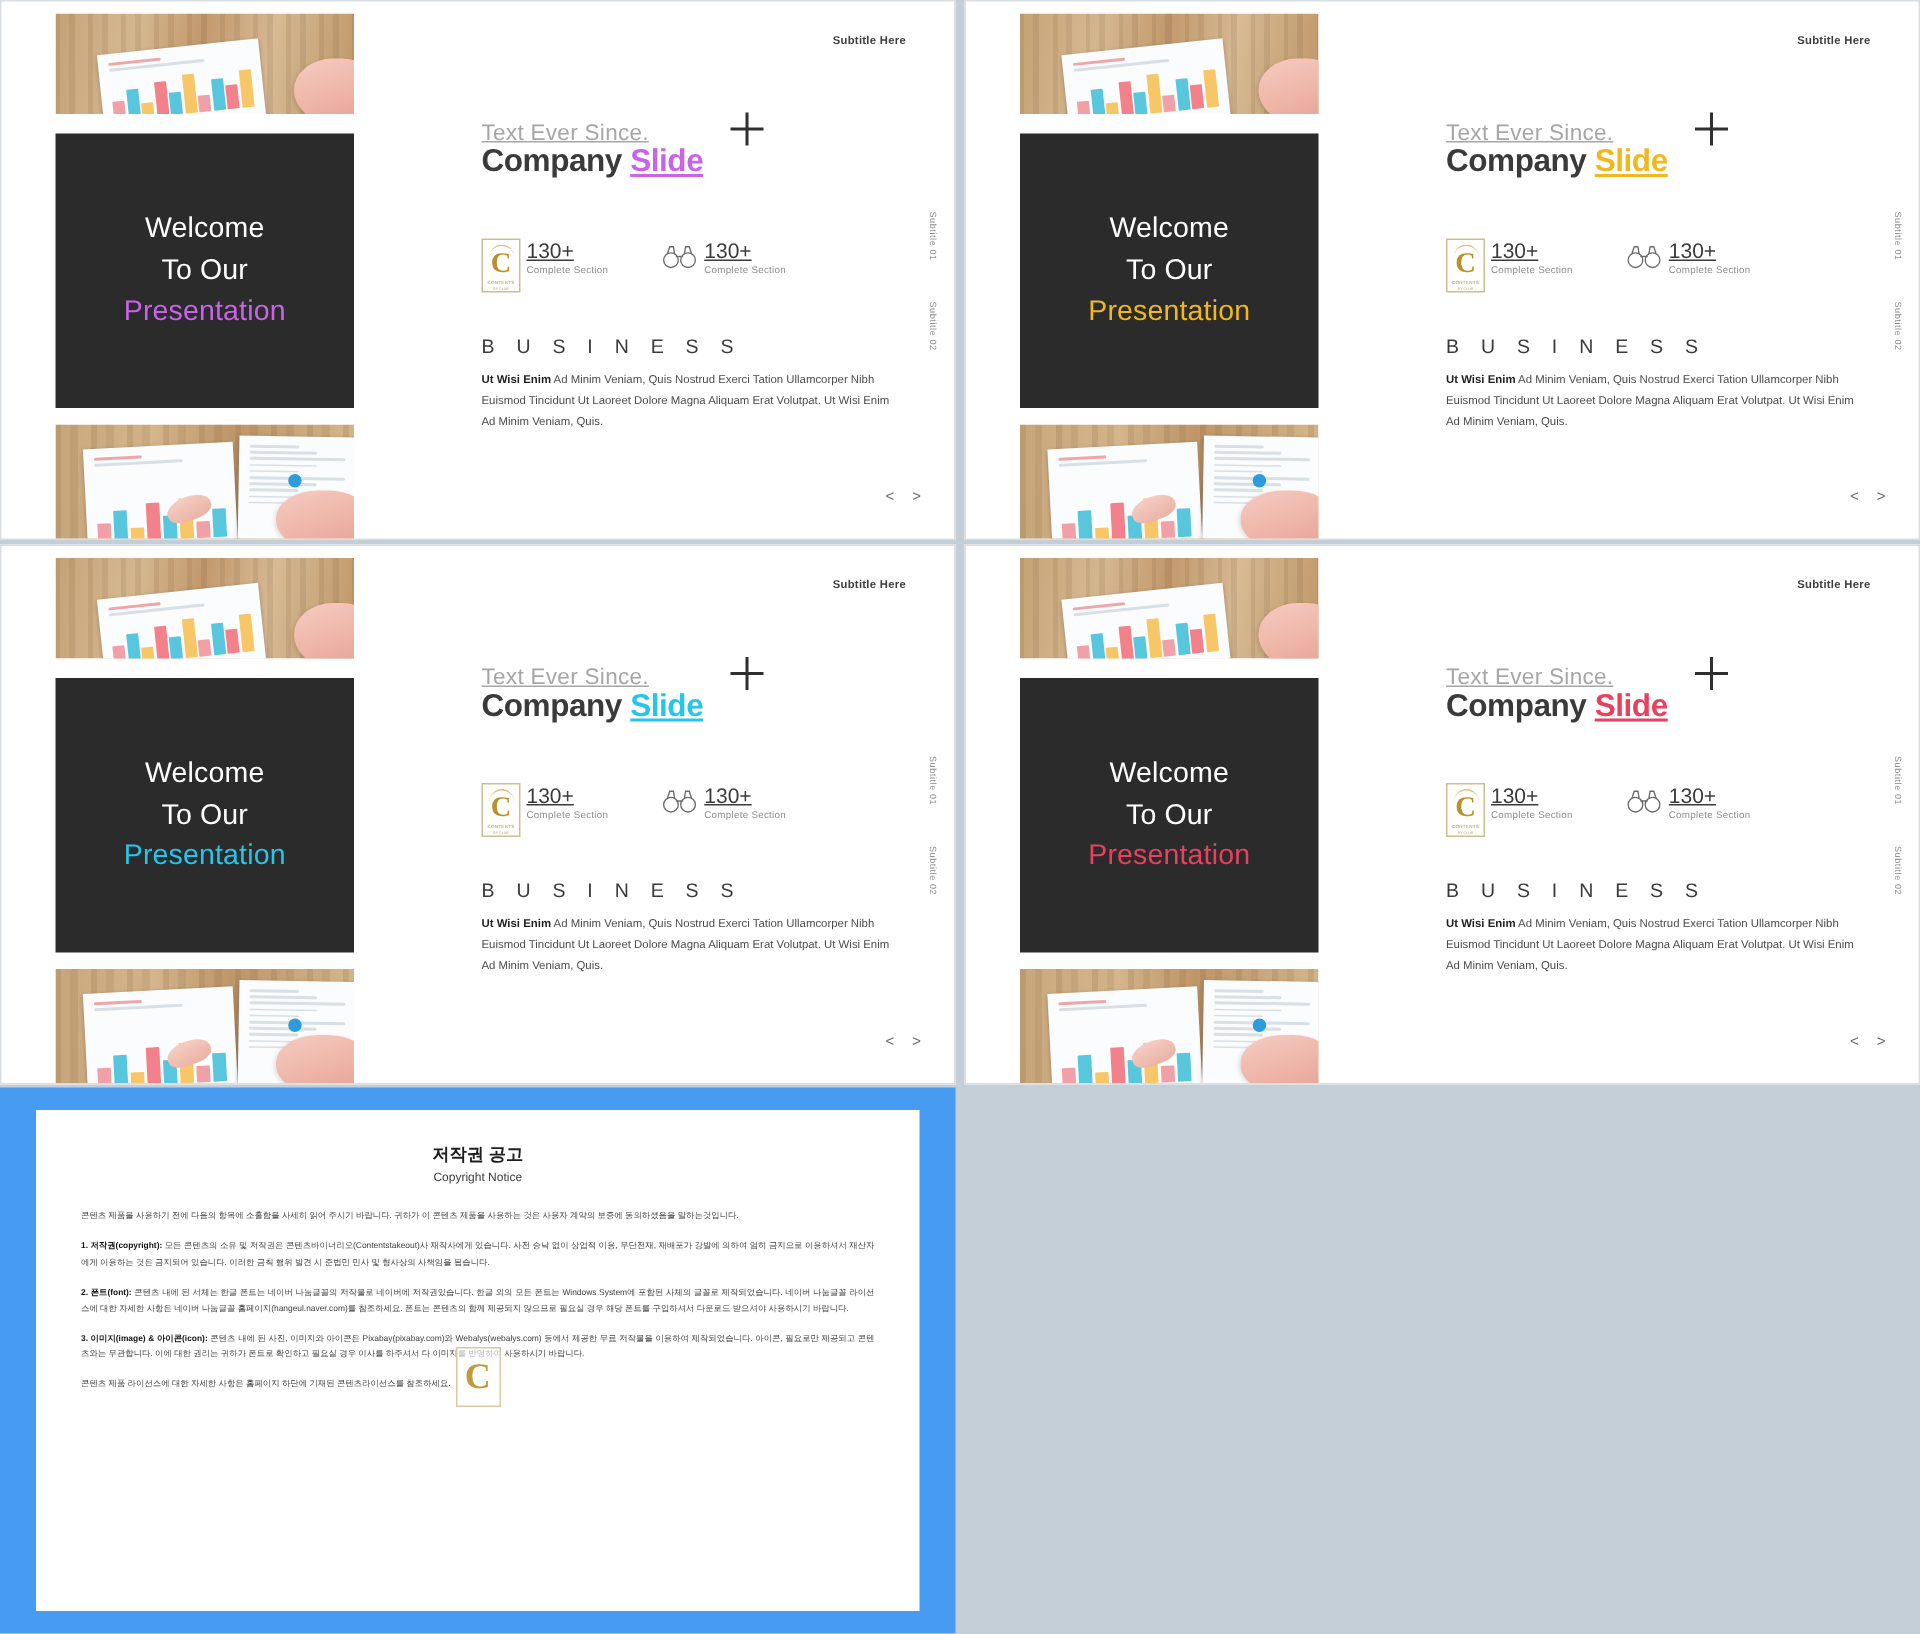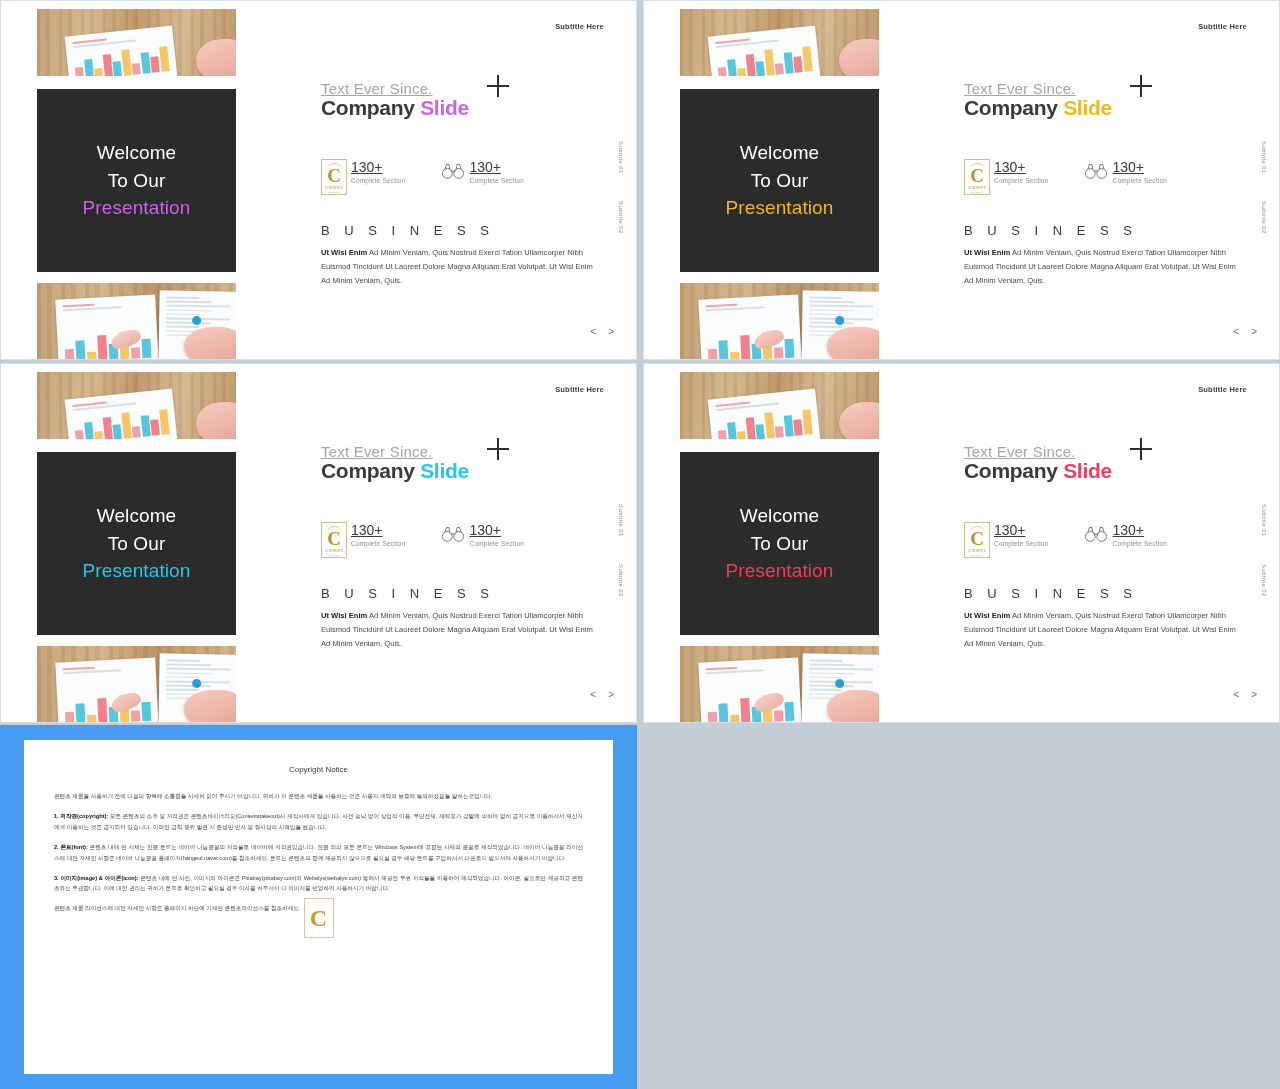--- a/index.html
+++ b/index.html
@@ -124,21 +124,21 @@
   }
   .eyebrow {
     position: absolute; left: 6px; top: 79px;
     font-size: 15px; color: #a6a6a6; letter-spacing: .2px; text-decoration: underline;
   }
   .headline {
     position: absolute; left: 6px; top: 95px;
     font-size: 21px; font-weight: 700; color: #3a3a3a;
     letter-spacing: -.3px;
   }
-  .headline .accent { font-weight: 700; }
+  .headline .accent { font-weight: 700; text-decoration: underline; }
   .plus {
     position: absolute; left: 172px; top: 74px;
     width: 22px; height: 22px; color: #2f2f2f;
   }
   .plus::before, .plus::after {
     content: ""; position: absolute; background: #2f2f2f;
   }
   .plus::before { left: 0; top: 10px; width: 22px; height: 1.6px; }
   .plus::after { left: 10px; top: 0; width: 1.6px; height: 22px; }
 
@@ -730,20 +730,21 @@
           <span>&lt;</span>
           <span>&gt;</span>
         </div>
       </div>
     </div>
 
   </div>
 
   <div class="copyright-panel" style="background: rgb(71, 156, 242);">
     <div class="copyright-sheet">
+      <div class="cp-title">저작권 공고</div>
       <div class="cp-subtitle">Copyright Notice</div>
       <div class="cp-body">
         <p class="cp-p">콘텐츠 제품을 사용하기 전에 다음의 항목에 소홀함을 사세히 읽어 주시기 바랍니다. 귀하가 이 콘텐츠 제품을 사용하는 것은 사용자 계약의 보증에 동의하셨음을 말하는것입니다.</p>
         <p class="cp-p">
           <b>1. 저작권(copyright):</b><span> 모든 콘텐츠의 소유 및 저작권은 콘텐츠바이너리오(Contentstakeout)사 재작사에게 있습니다. 사전 승낙 없이 상업적 이용, 무단전재, 재배포가 강발에 의하여 엄히 금지으로 이용하셔서 재산자에게 이용하는 것은 금지되어 있습니다. 이러한 금칙 행위 발견 시 준법민 민사 및 형사상의 사책임을 됩습니다.</span>
         </p>
         <p class="cp-p">
           <b>2. 폰트(font):</b><span> 콘텐츠 내에 된 서체는 한글 폰트는 네이버 나눔글꼴의 저작물로 네이버에 저작권있습니다. 한글 외의 모든 폰트는 Windows System에 포함된 사체의 글꼴로 제작되었습니다. 네이버 나눔글꼴 라이선스에 대한 자세한 사항은 네이버 나눔글꼴 홈페이지(hangeul.naver.com)를 참조하세요. 폰트는 콘텐츠의 함께 제공되지 않으므로 필요실 경우 해당 폰트를 구입하셔서 다운로드 받으셔야 사용하시기 바랍니다.</span>
         </p>
         <p class="cp-p">

